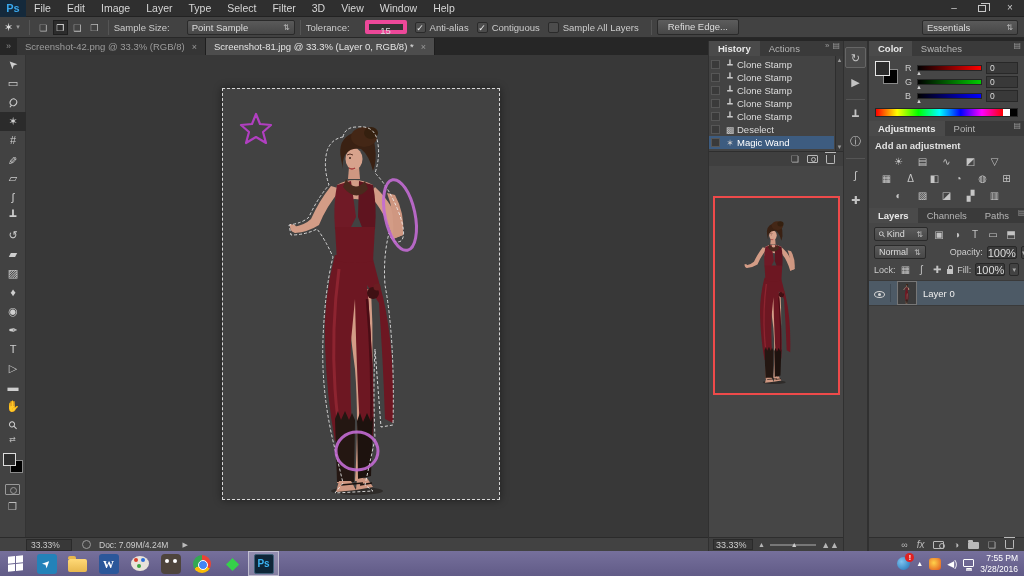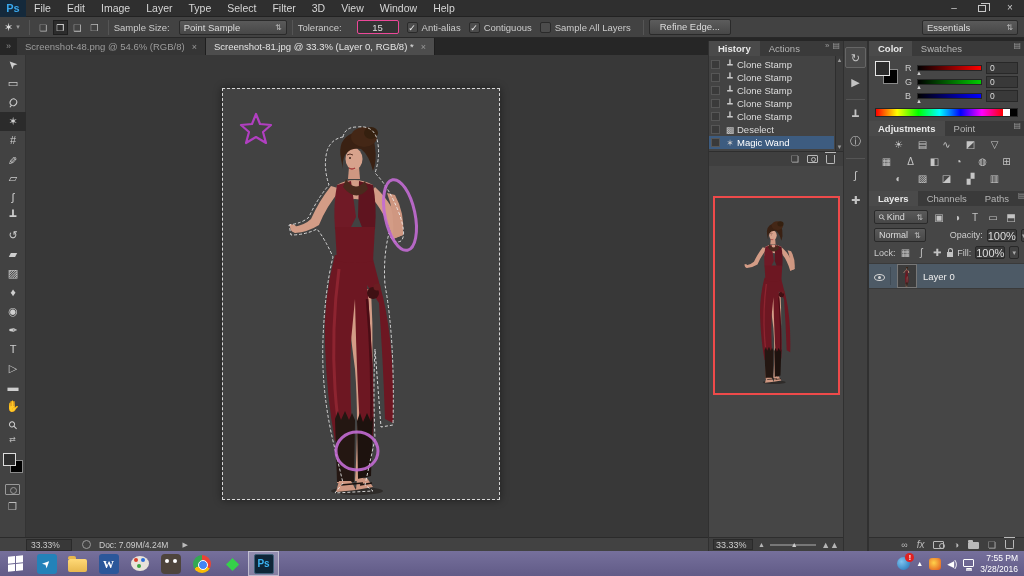--- a/index.html
+++ b/index.html
@@ -18,21 +18,21 @@
   .restore-glyph::before{content:"";position:absolute;left:2px;top:-3px;width:8px;height:7px;border:1px solid #c9c9c9;border-left:none;border-bottom:none}
 
   
   #optionsbar{left:0;top:17px;width:1024px;height:21px;background:#424242;border-bottom:1px solid #282828;display:flex;align-items:center;font-size:9.5px;color:#ccc}
   .opt-sep{width:1px;height:15px;background:#2d2d2d;border-right:1px solid #555;margin:0 5px}
   .toolpreset{display:flex;align-items:center;padding:0 4px;color:#ddd}
   .mode-btn{width:15px;height:15px;margin:0 1px;color:#bbb;font-size:9px;text-align:center;line-height:15px;border:1px solid transparent}
   .mode-btn.active{background:#2c2c2c;border-color:#1f1f1f;color:#eee}
   .dropdown{height:15px;background:linear-gradient(#5a5a5a,#474747);border:1px solid #2a2a2a;border-radius:2px;display:flex;align-items:center;padding:0 4px;color:#ddd}
   .dropdown .dd-arrow{margin-left:auto;font-size:8px;color:#bbb;padding-left:6px}
-  .numbox{height:14px;background:#333;border:1px solid #ec4899;color:#ddd;text-align:center;line-height:13px;border-radius:2px}
+  .numbox{height:14px;background:#333;border:4px solid #ec4899;color:#ddd;text-align:center;line-height:13px;border-radius:2px}
   .cbox{width:11px;height:11px;background:#4c4c4c;border:1px solid #2a2a2a;border-radius:2px;margin:0 4px 0 8px;color:#eee;font-size:9px;line-height:10px;text-align:center}
   .btn{height:16px;background:linear-gradient(#5c5c5c,#474747);border:1px solid #2a2a2a;border-radius:2px;color:#ddd;font-size:9.5px;padding:0 10px;line-height:14px}
 
   
   #tabbar{left:0;top:38px;width:1024px;height:17px;background:#262626;display:flex;align-items:flex-end}
   .tabchev{color:#8a8a8a;font-size:9px;padding:0 6px;line-height:17px}
   .doctab{height:17px;display:flex;align-items:center;padding:0 8px;font-size:9.5px;background:#353535;color:#9c9c9c;border-right:1px solid #1e1e1e}
   .doctab.active{background:#4d4d4d;color:#e4e4e4}
   .tab-close{margin-left:7px;font-size:9px;color:#999}
 
@@ -234,21 +234,21 @@
     <div class="toolpreset">
       <span style="font-size:11px">✶</span>
       <span style="font-size:7px;margin-left:3px;color:#999">▾</span>
     </div>
     <div class="opt-sep"></div>
     <div class="mode-btn">❏</div>
     <div class="mode-btn active">❐</div>
     <div class="mode-btn">❑</div>
     <div class="mode-btn">❒</div>
     <div class="opt-sep"></div>
-    <span style="margin-right:9px">Sample Size:</span>
+    <span style="margin-right:17px">Sample Size:</span>
     <div class="dropdown" style="width:108px">
       <span>Point Sample</span>
       <span class="dd-arrow">⇅</span>
     </div>
     <div class="opt-sep"></div>
     <span style="margin-right:15px">Tolerance:</span>
     <div class="numbox" style="width:42px">15</div>
     <div class="cbox">✓</div>
     <span>Anti-alias</span>
     <div class="cbox">✓</div>
@@ -259,21 +259,21 @@
     <div class="btn">Refine Edge...</div>
     <div class="dropdown" style="width:96px;margin-left:auto;margin-right:6px">
       <span>Essentials</span>
       <span class="dd-arrow">⇅</span>
     </div>
   </div>
 
   <div id="tabbar" class="abs">
     <span class="tabchev">»</span>
     <div class="doctab">
-      <span>Screenshot-48.png @ 54.6% (RGB/8)</span>
+      <span>Screenshot-42.png @ 33.3% (RGB/8)</span>
       <span class="tab-close">×</span>
     </div>
     <div class="doctab active">
       <span>Screenshot-81.jpg @ 33.3% (Layer 0, RGB/8) *</span>
       <span class="tab-close">×</span>
     </div>
   </div>
 
   <div id="tools" class="abs">
     <div class="tool g-move"><i>➤</i></div>
@@ -445,20 +445,21 @@
         <span class="rampb"></span>
     </div>
 
     <div class="ptabs">
       <span class="ptab active">Adjustments</span>
       <span class="ptab">Point</span>
       <span class="ptab-menu">
           <span>▤</span>
         </span>
     </div>
+    <div class="adjhead">Add an adjustment</div>
     <div class="adjrow">
       <span class="adjicon">☀</span>
       <span class="adjicon">▤</span>
       <span class="adjicon">∿</span>
       <span class="adjicon">◩</span>
       <span class="adjicon">▽</span>
     </div>
     <div class="adjrow">
       <span class="adjicon">▦</span>
       <span class="adjicon">Δ</span>

